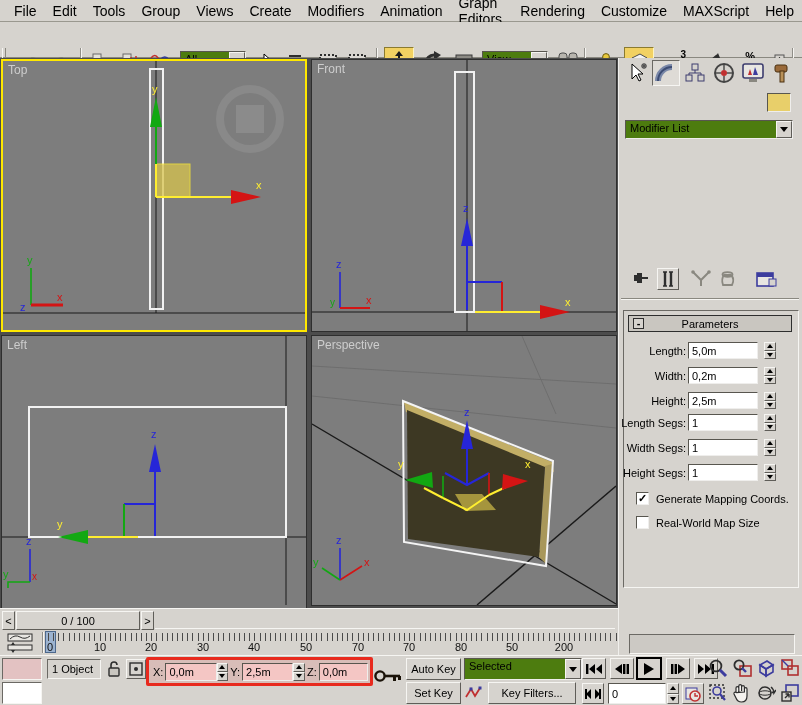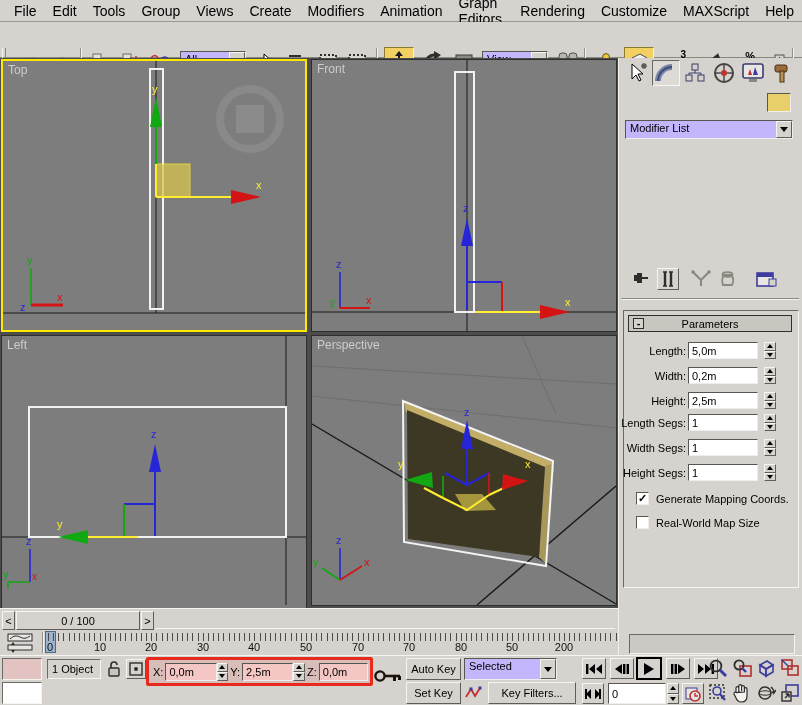--- a/index.html
+++ b/index.html
@@ -12,21 +12,21 @@
   .btn.active { background:#f2d162; border-color:#8a7a30 #fdf4c0 #fdf4c0 #8a7a30; }
   .sunk { border:1px solid; border-color:#6b6964 #f6f5f2 #f6f5f2 #6b6964; }
   .field { background:#fff; border:1px solid; border-color:#58564f #efeeec #efeeec #58564f; padding:1px 3px; display:flex; align-items:center; }
   .pinkfield { background:#f4c6c4; }
   .tsep { position:absolute; top:26px; height:26px; width:2px; border-left:1px solid #908e88; border-right:1px solid #f6f5f2; }
   .abs { position:absolute; }
   .spinner { display:flex; flex-direction:column; width:12px; }
   .spinner .btn { flex:1; padding:0; }
   .tri-up { width:0; height:0; border-left:3px solid transparent; border-right:3px solid transparent; border-bottom:4px solid #000; }
   .tri-dn { width:0; height:0; border-left:3px solid transparent; border-right:3px solid transparent; border-top:4px solid #000; }
-  .combo { display:flex; background:#c4b5fd; border:1px solid; border-color:#58564f #efeeec #efeeec #58564f; }
+  .combo { display:flex; background:#4d7c0f; border:1px solid; border-color:#58564f #efeeec #efeeec #58564f; }
   .combo .txt { flex:1; padding:1px 4px; white-space:nowrap; overflow:hidden; }
   .combo .drop { width:16px; background:#d6d3ce; border:1px solid; border-color:#f6f5f2 #5f5d58 #5f5d58 #f6f5f2; display:flex; align-items:center; justify-content:center; }
   .dnarrow { width:0; height:0; border-left:4px solid transparent; border-right:4px solid transparent; border-top:5px solid #000; }
 
   
   #menubar { position:absolute; left:0; top:0; width:802px; height:22px; background:#d6d3ce; border-bottom:1px solid #9a988f; display:flex; align-items:center; padding-left:6px; }
   #menubar .mi { padding:2px 8px; font-size:14px; cursor:default; }
 
   
   #toolbar { position:absolute; left:0; top:22px; width:802px; height:36px; background:#d6d3ce; border-bottom:1px solid #8a8880; }
@@ -665,21 +665,21 @@
         </svg>
     </div>
 
     <div class="btn abs" style="left:406px; top:2px; width:55px; height:22px">
         <span>Auto Key</span>
       </div>
     <div class="btn abs" style="left:406px; top:26px; width:55px; height:22px">
         <span>Set Key</span>
       </div>
 
-    <div class="combo abs" style="left:464px; top:2px; width:93px; height:22px">
+    <div class="combo abs" style="left:464px; top:2px; width:118px; height:22px">
       <span class="txt">Selected</span>
       <span class="drop">
           <span class="dnarrow"></span>
         </span>
     </div>
     <div class="abs" style="left:464px; top:28px">
       <svg width="18" height="18" viewBox="0 0 18 18">
           <path d="M2 13 L7 5 L11 12 L16 4" fill="none" stroke="#c03030" stroke-width="1.8"></path>
           <rect x="5.5" y="3.5" width="3" height="3" fill="#3c3c9e"></rect>
           <rect x="14.5" y="2.5" width="3" height="3" fill="#3c3c9e"></rect>

